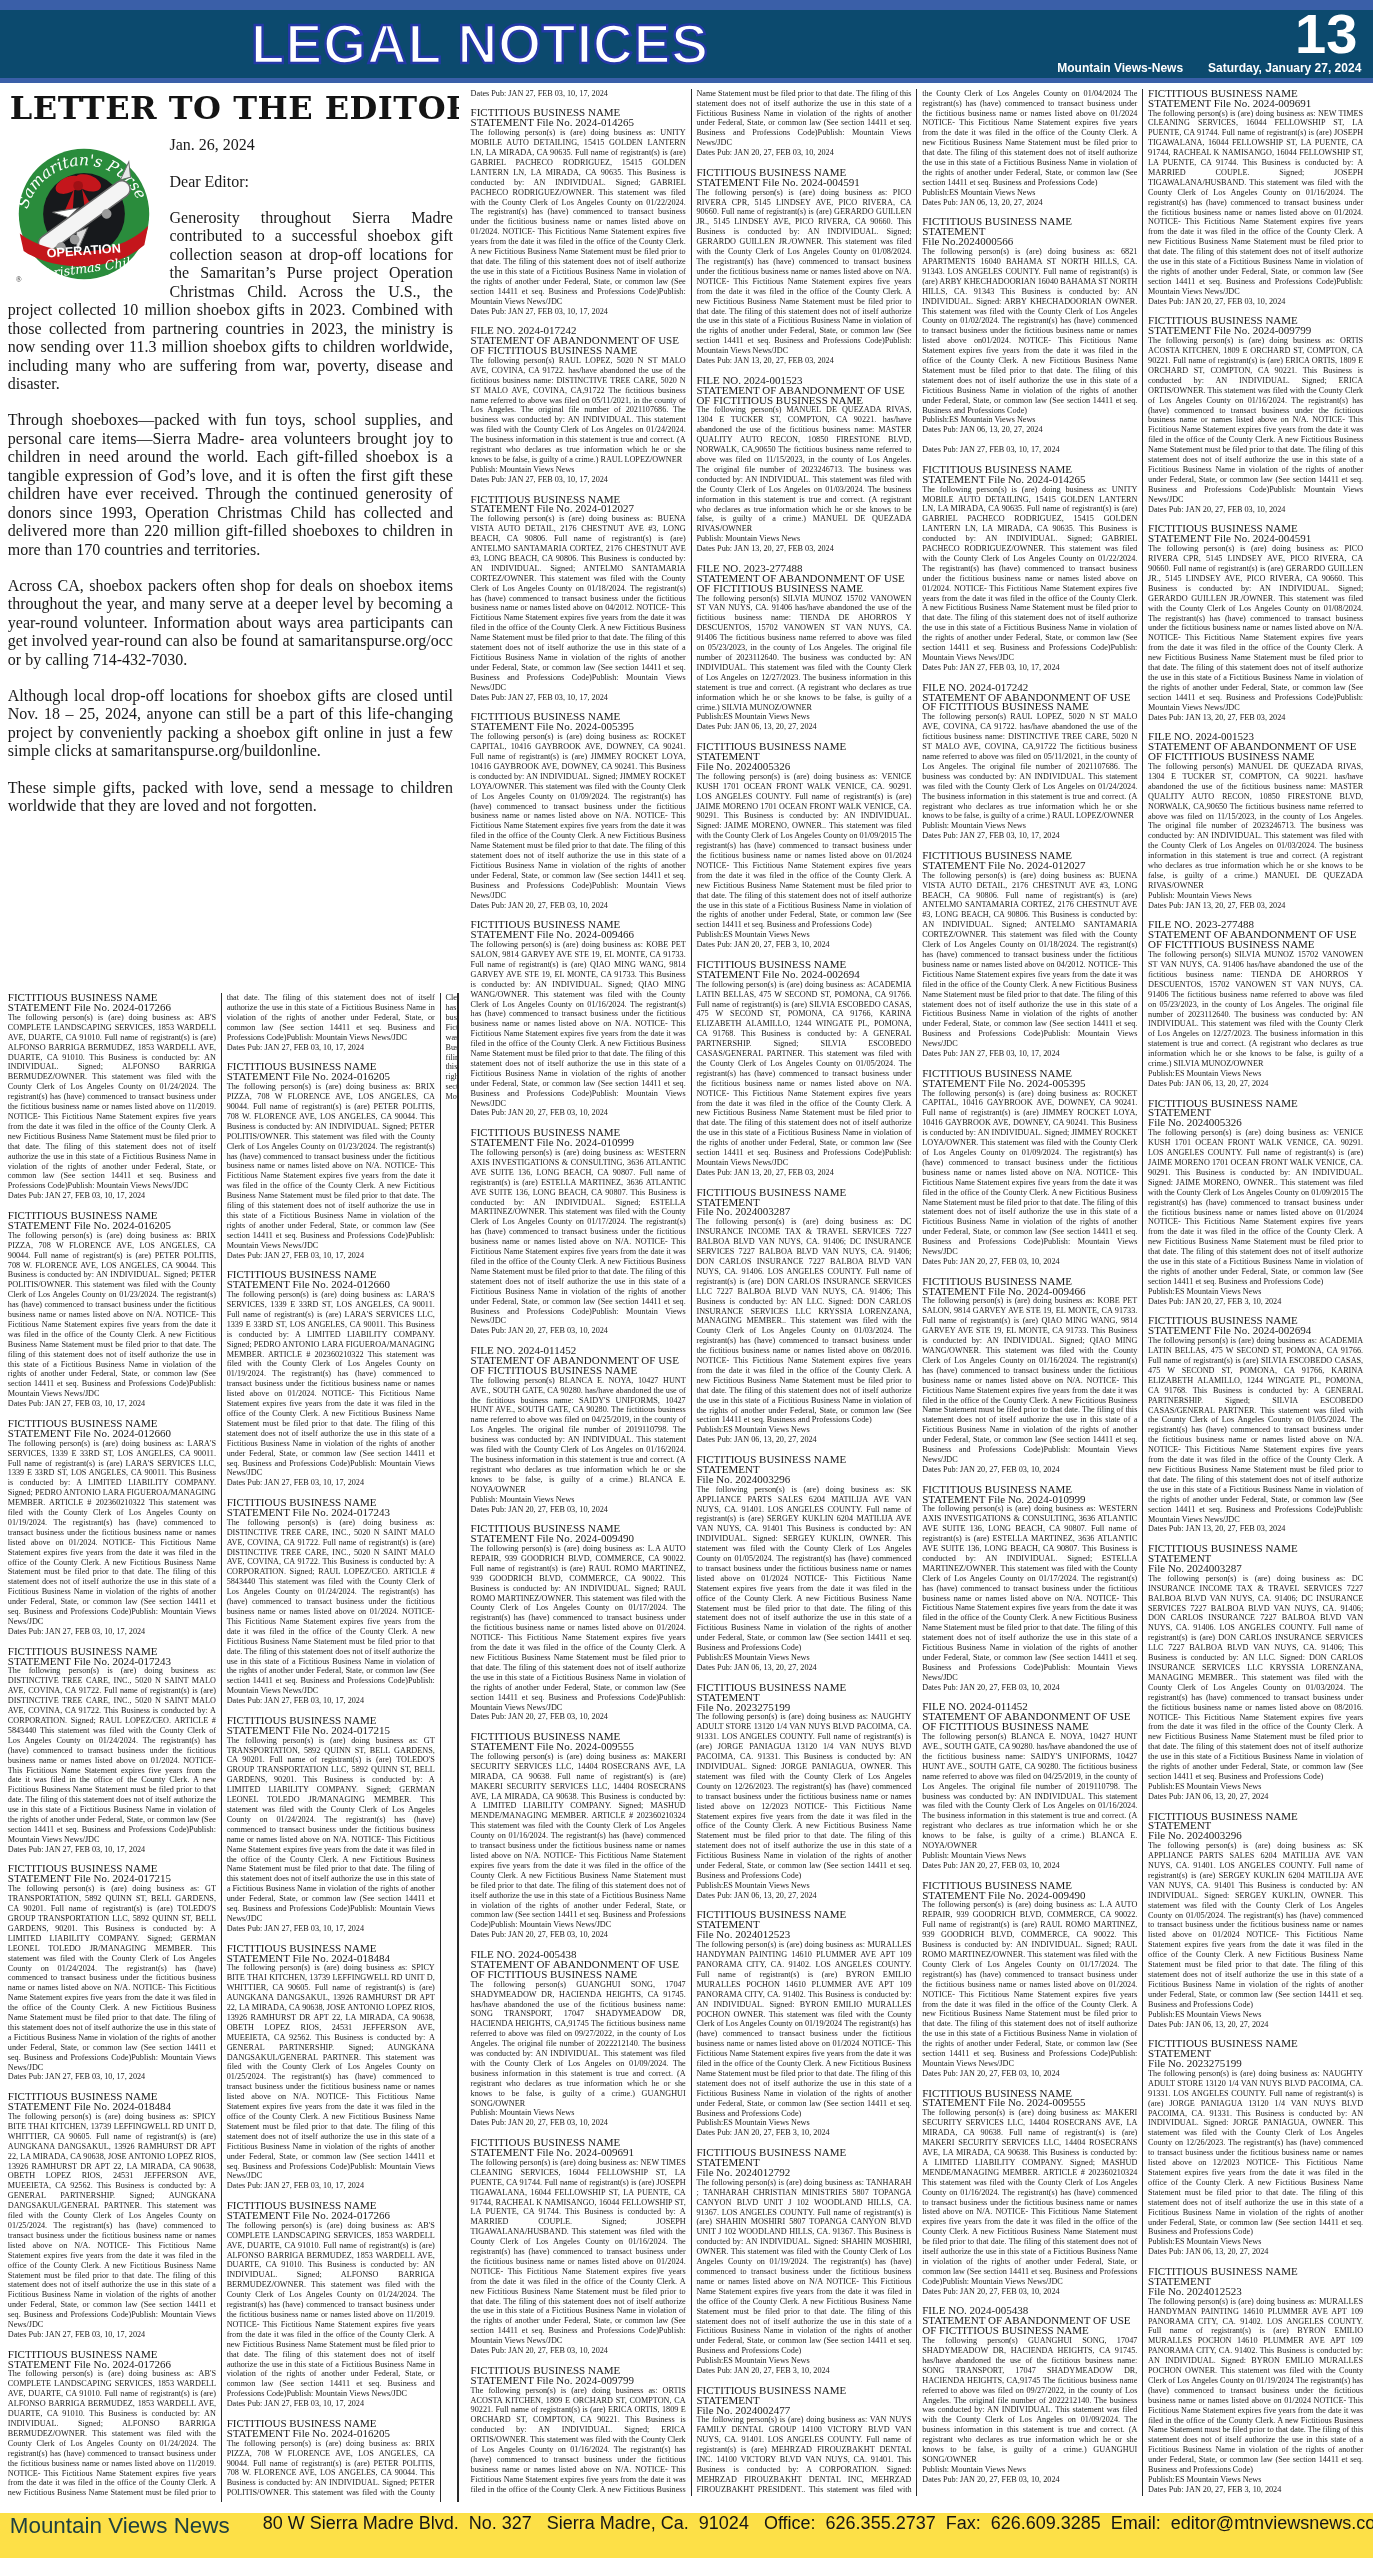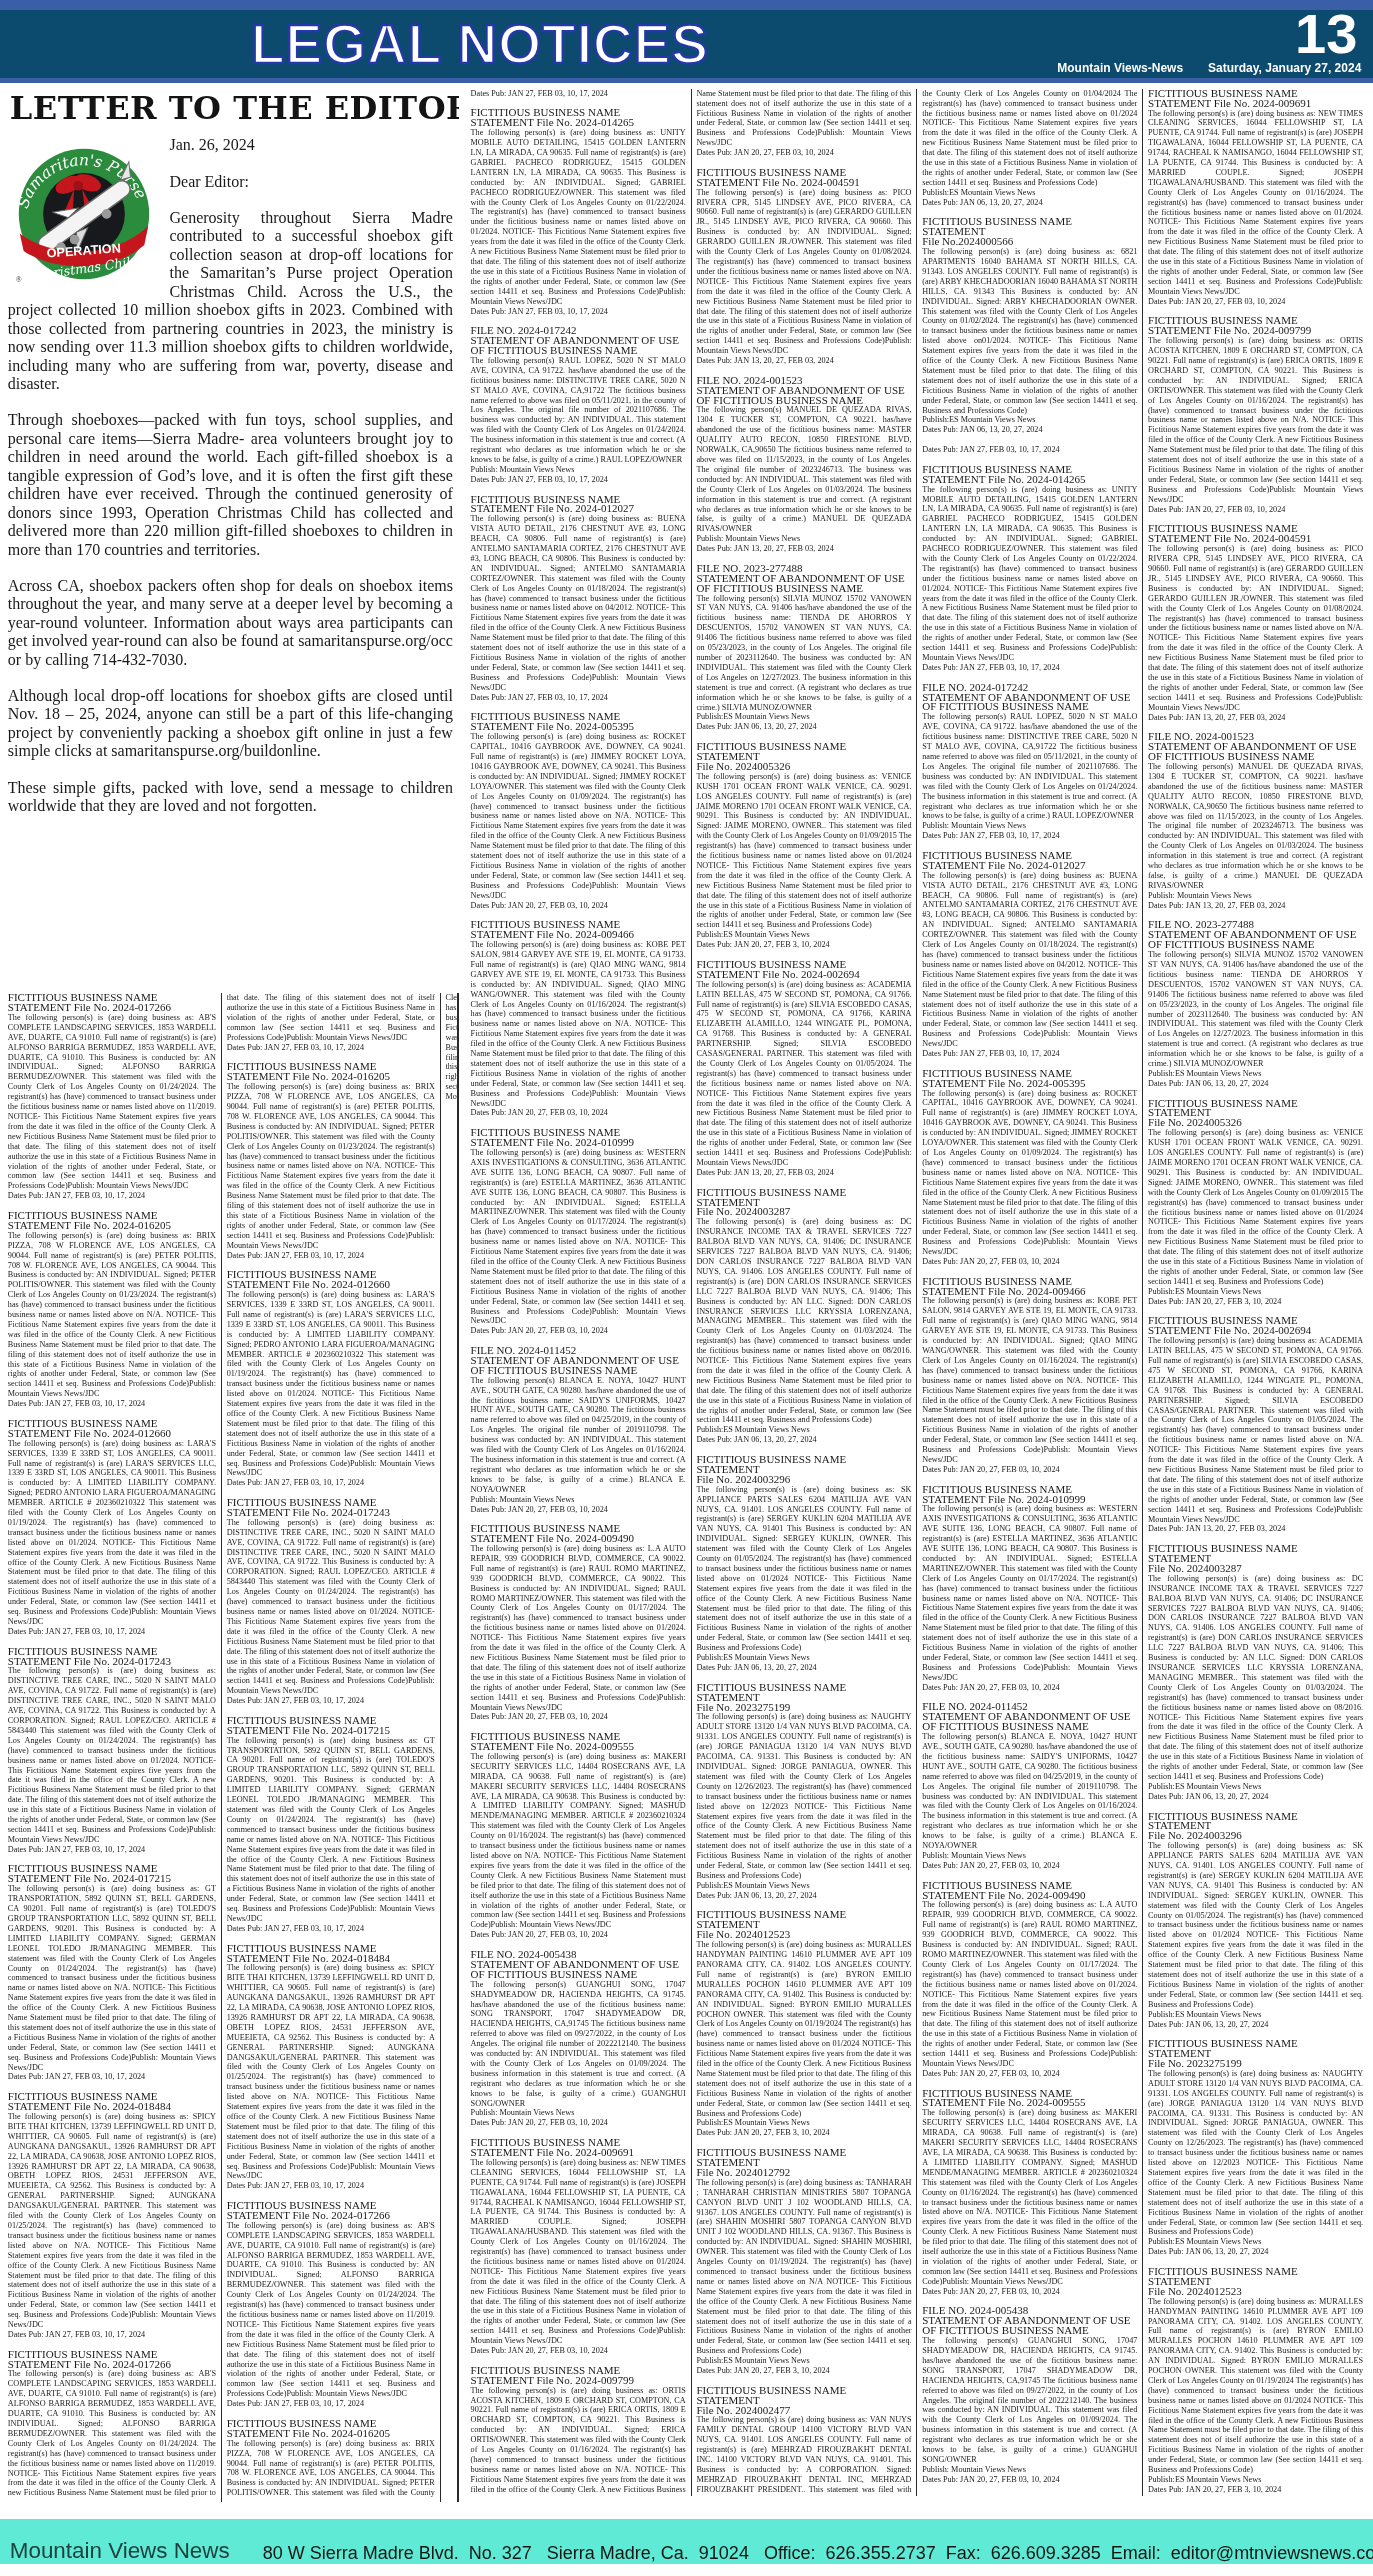--- a/index.html
+++ b/index.html
@@ -37,22 +37,22 @@
   .left-notices{height:1518px;overflow:hidden;column-count:2;column-gap:10.7px;column-fill:auto;
     column-rule:1px solid #2a2a2a;border-right:2.9px double #2a2a2a;padding-right:22px;margin-top:22px;}
   .right-notices{height:2407px;overflow:hidden;column-count:4;column-gap:10.7px;column-fill:auto;
     column-rule:1px solid #2a2a2a;padding:2px 2px 0 2px;}
   .notice{margin:0 0 9.8px 0;break-inside:auto;}
   .nh{font-size:11px;line-height:9.9px;white-space:pre-line;text-align:left;}
   .nb{font-size:8.2px;line-height:9.9px;text-align:justify;}
   .nl{font-size:8.2px;line-height:9.9px;text-align:left;}
 
   
-  .footer{position:absolute;left:0;right:0;bottom:12px;height:45px;background:#5eead4;
-    display:flex;align-items:flex-end;padding:0 9.8px;font-family:"Liberation Sans",sans-serif;white-space:pre;}
+  .footer{position:absolute;left:0;right:0;bottom:18px;height:45px;background:#fde047;
+    display:flex;align-items:flex-start;padding:0 9.8px;font-family:"Liberation Sans",sans-serif;white-space:pre;}
   .footer-name{font-size:22.4px;color:#1f4040;margin-right:33px;}
   .footer-contact{font-size:18px;color:#151515;}
 </style>
 </head>
 <body>
 
 <div class="topbar"></div>
 <div class="banner">
   <div class="banner-title">LEGAL NOTICES</div>
   <div class="page-number">13</div>

